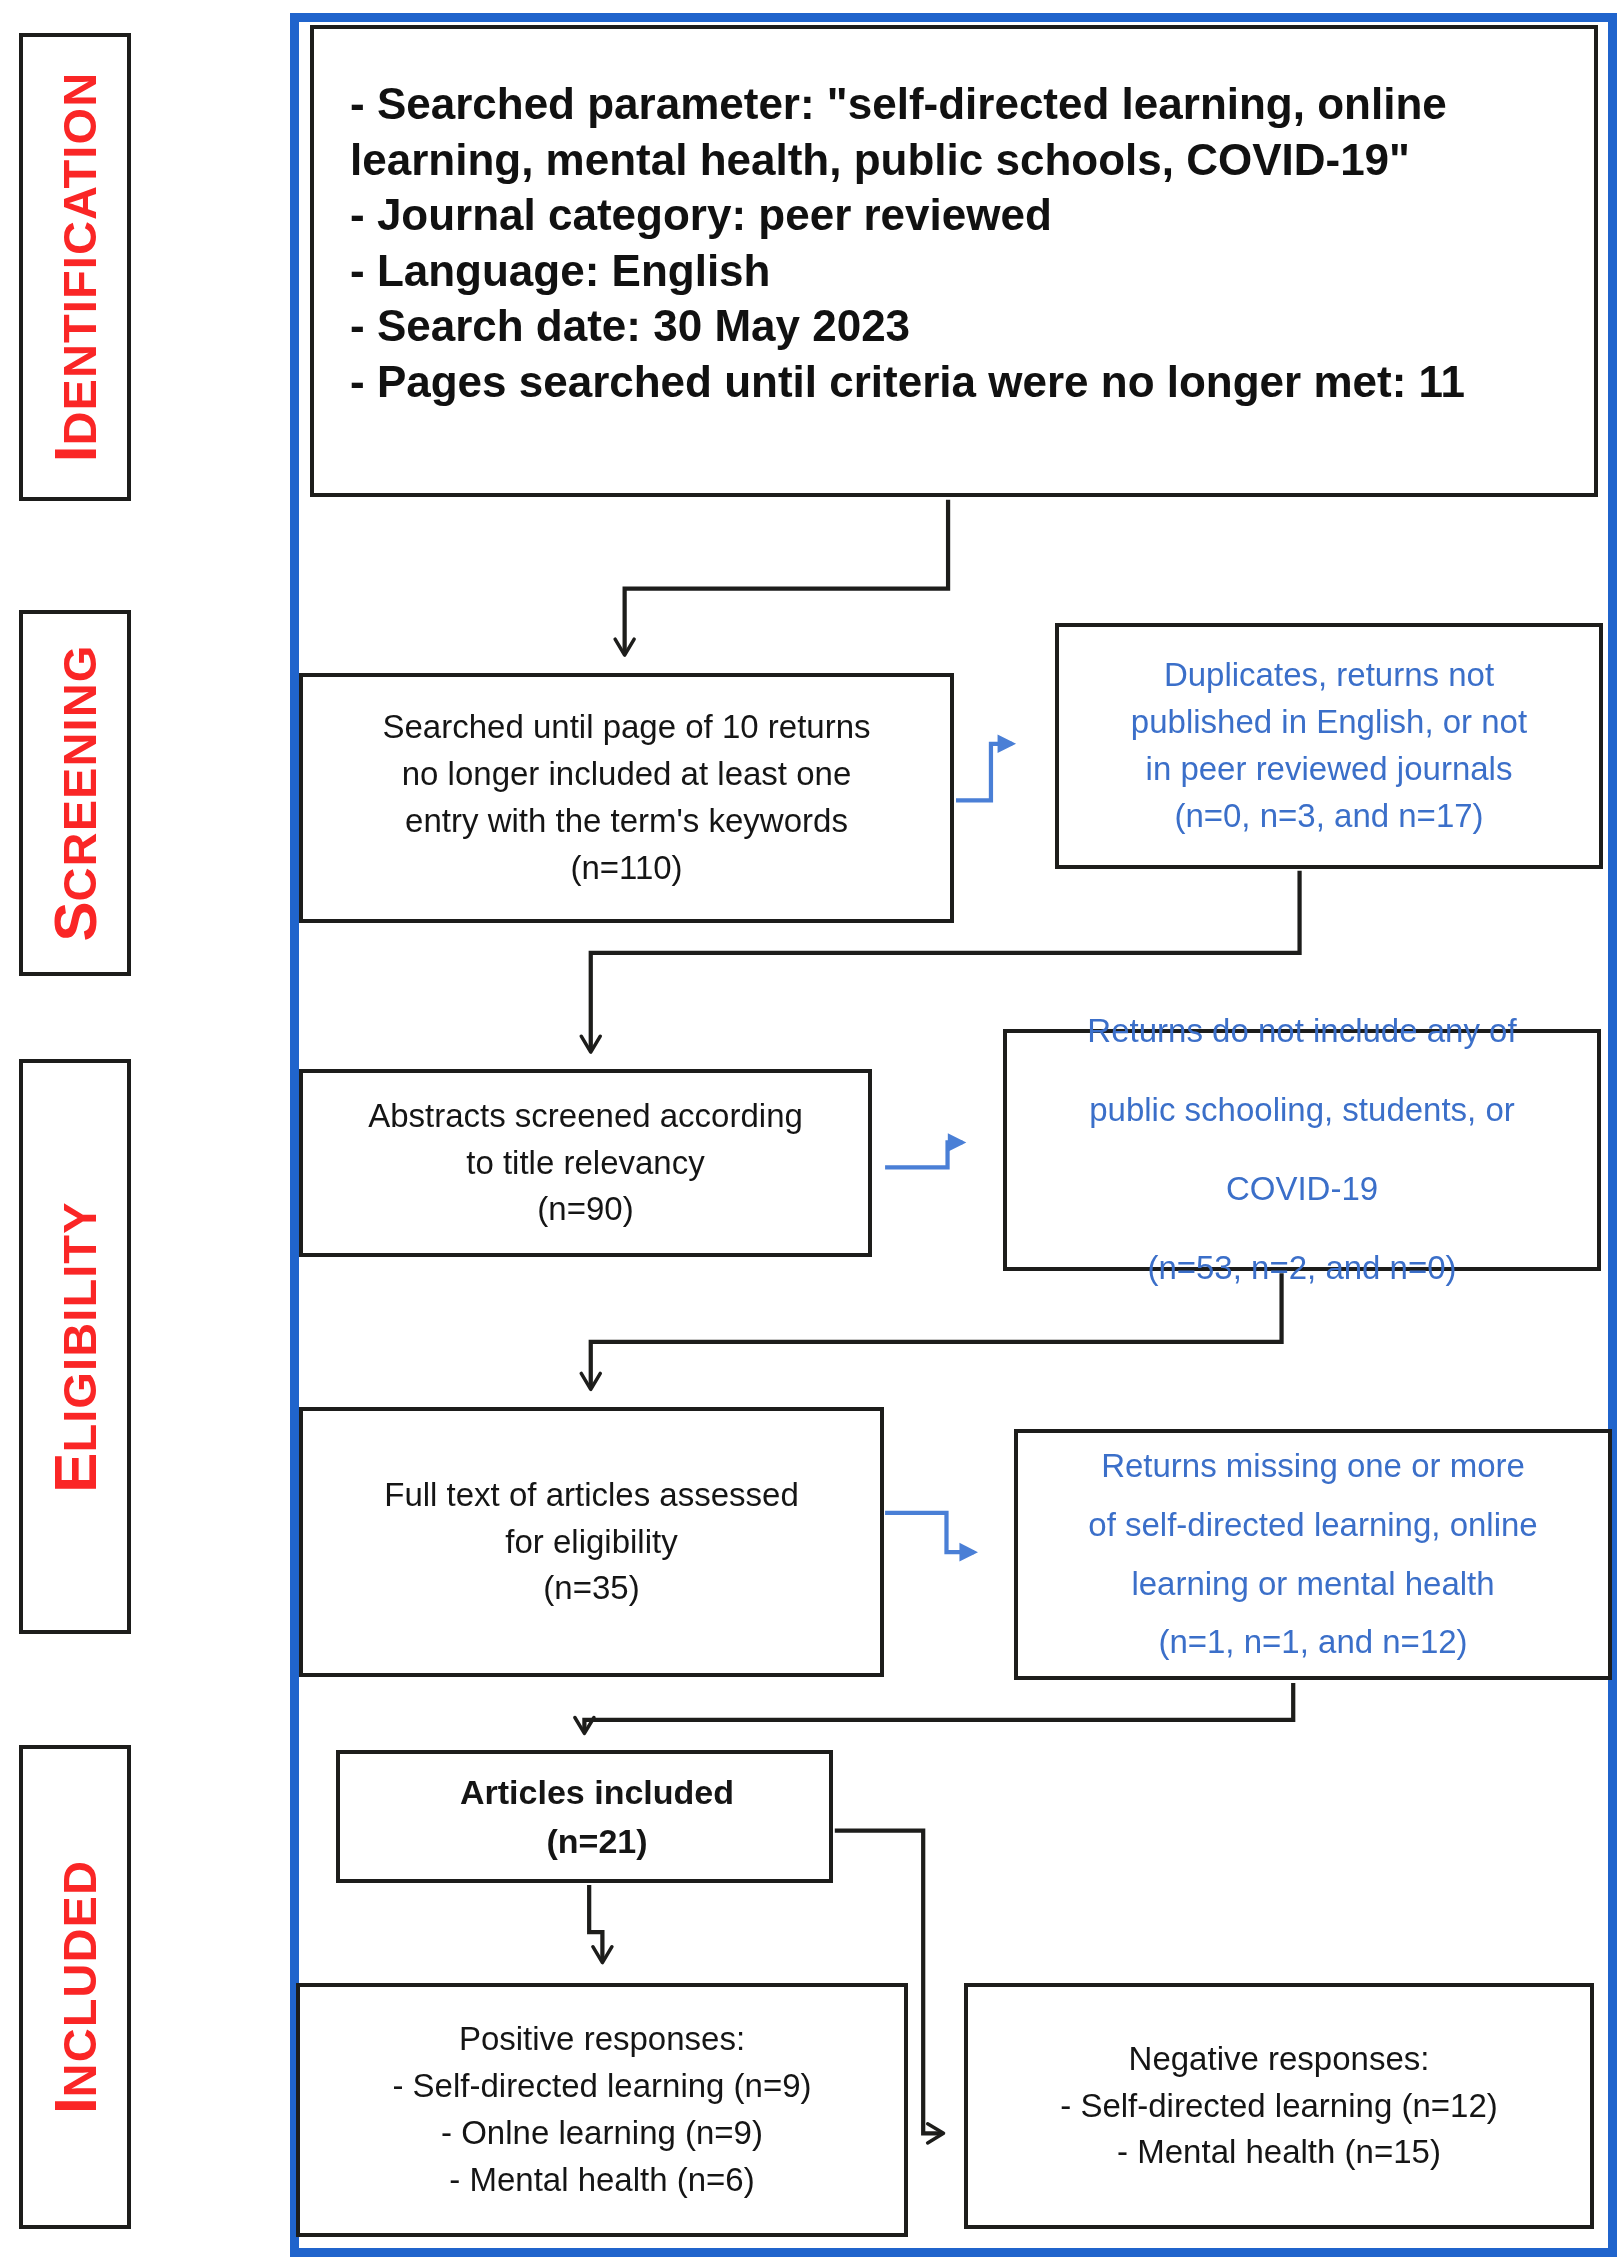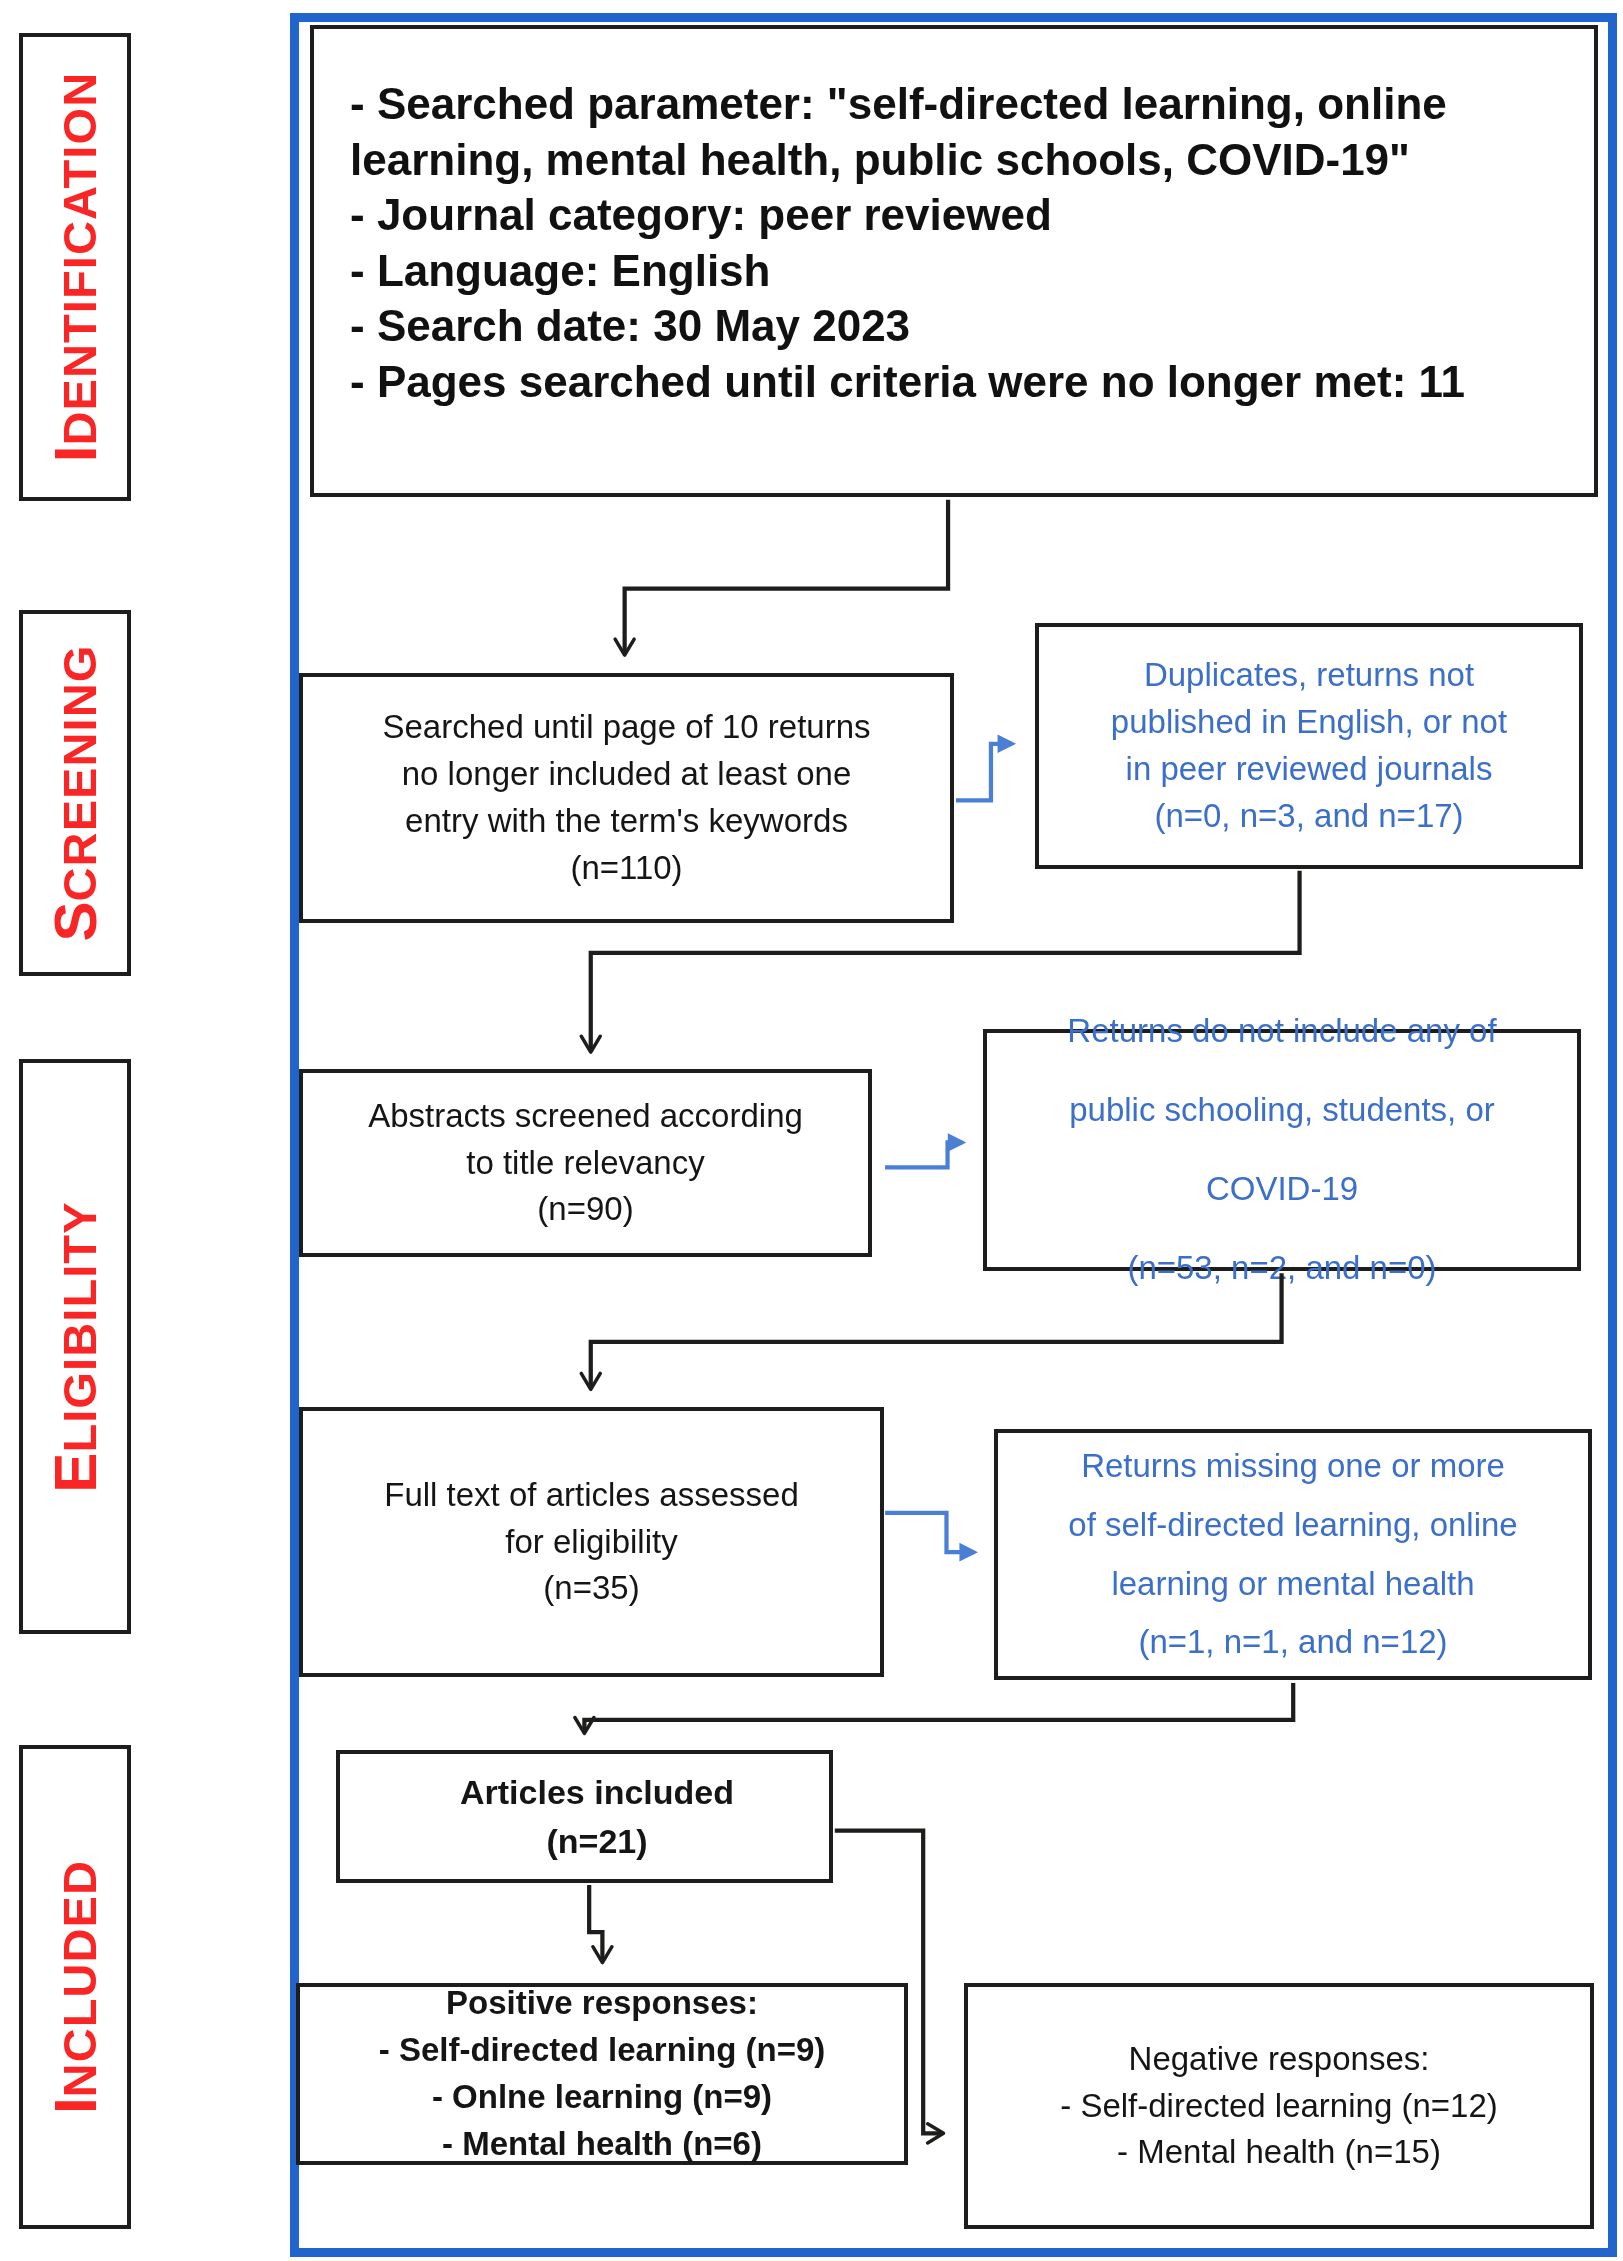--- a/index.html
+++ b/index.html
@@ -17,21 +17,21 @@
               white-space:nowrap;color:var(--red_label);font-weight:bold;}
   .stage-text .initial{font-size:60px;}
   .stage-text .rest{font-size:47px;letter-spacing:1.1px;}
 
   
   .fbox{position:absolute;box-sizing:border-box;background:#ffffff;
         border:4.8px solid var(--line_black);
         display:flex;flex-direction:column;justify-content:center;align-items:center;
         text-align:center;font-size:33px;line-height:1.42;color:#151515;}
   .fbox div{white-space:nowrap;}
-  .fbox.blue{color:var(--blue_text);}
+  .fbox.blue{color:var(--blue_text);margin-left:20px;}
   .fbox.bold{font-weight:bold;font-size:34px;padding-left:25px;}
 
   .topbox{position:absolute;box-sizing:border-box;background:#ffffff;
           border:4.8px solid var(--line_black);
           font-weight:bold;font-size:44px;line-height:1.26;color:#111111;
           padding:47px 16px 0 36px;text-align:left;}
 
   svg.overlay{position:absolute;left:0;top:0;pointer-events:none;}
   .cline{stroke:var(--line_black);stroke-width:8;fill:none;}
   .bline{stroke:var(--arrow_blue);stroke-width:8;fill:none;}
@@ -102,21 +102,21 @@
     <div>of self-directed learning, online</div>
     <div>learning or mental health</div>
     <div>(n=1, n=1, and n=12)</div>
   </div>
 
   <div class="fbox bold" style="left:336px;top:1750px;width:497px;height:133px;">
     <div>Articles included</div>
     <div>(n=21)</div>
   </div>
 
-  <div class="fbox" style="left:296px;top:1983px;width:612px;height:182px;font-weight:bold;">
+  <div class="fbox" style="left:296px;top:1983px;width:612px;height:254px;">
     <div>Positive responses:</div>
     <div>- Self-directed learning (n=9)</div>
     <div>- Onlne learning (n=9)</div>
     <div>- Mental health (n=6)</div>
   </div>
   <div class="fbox" style="left:964px;top:1983px;width:630px;height:246px;">
     <div>Negative responses:</div>
     <div>- Self-directed learning (n=12)</div>
     <div>- Mental health (n=15)</div>
   </div>

